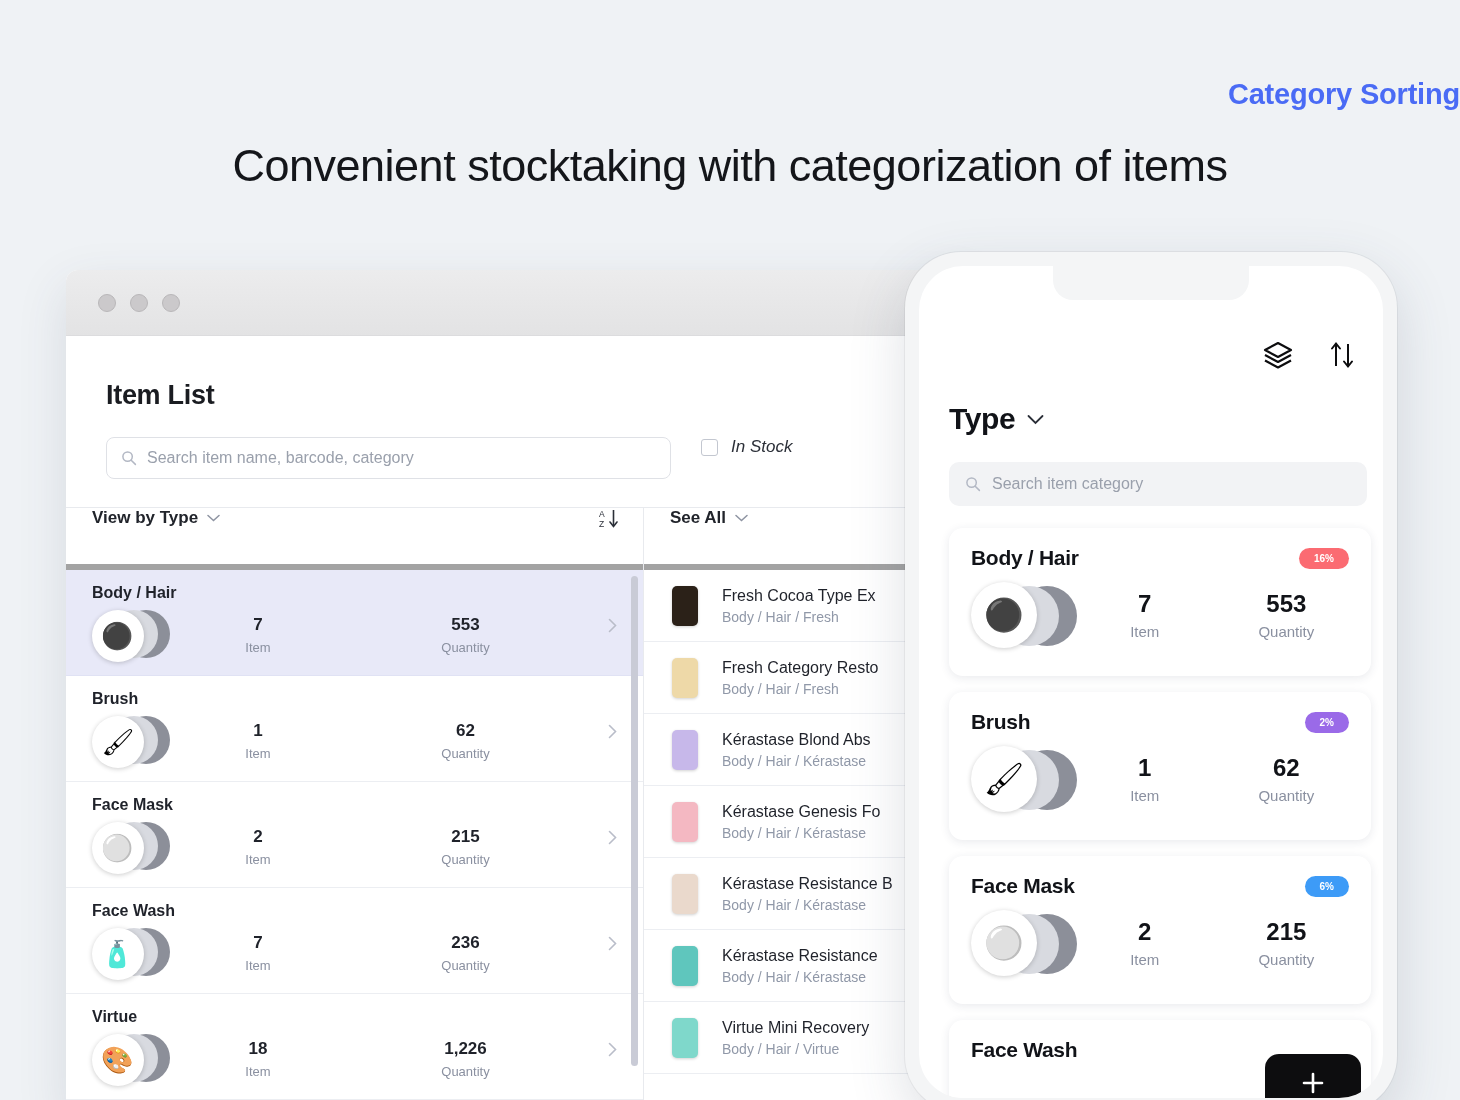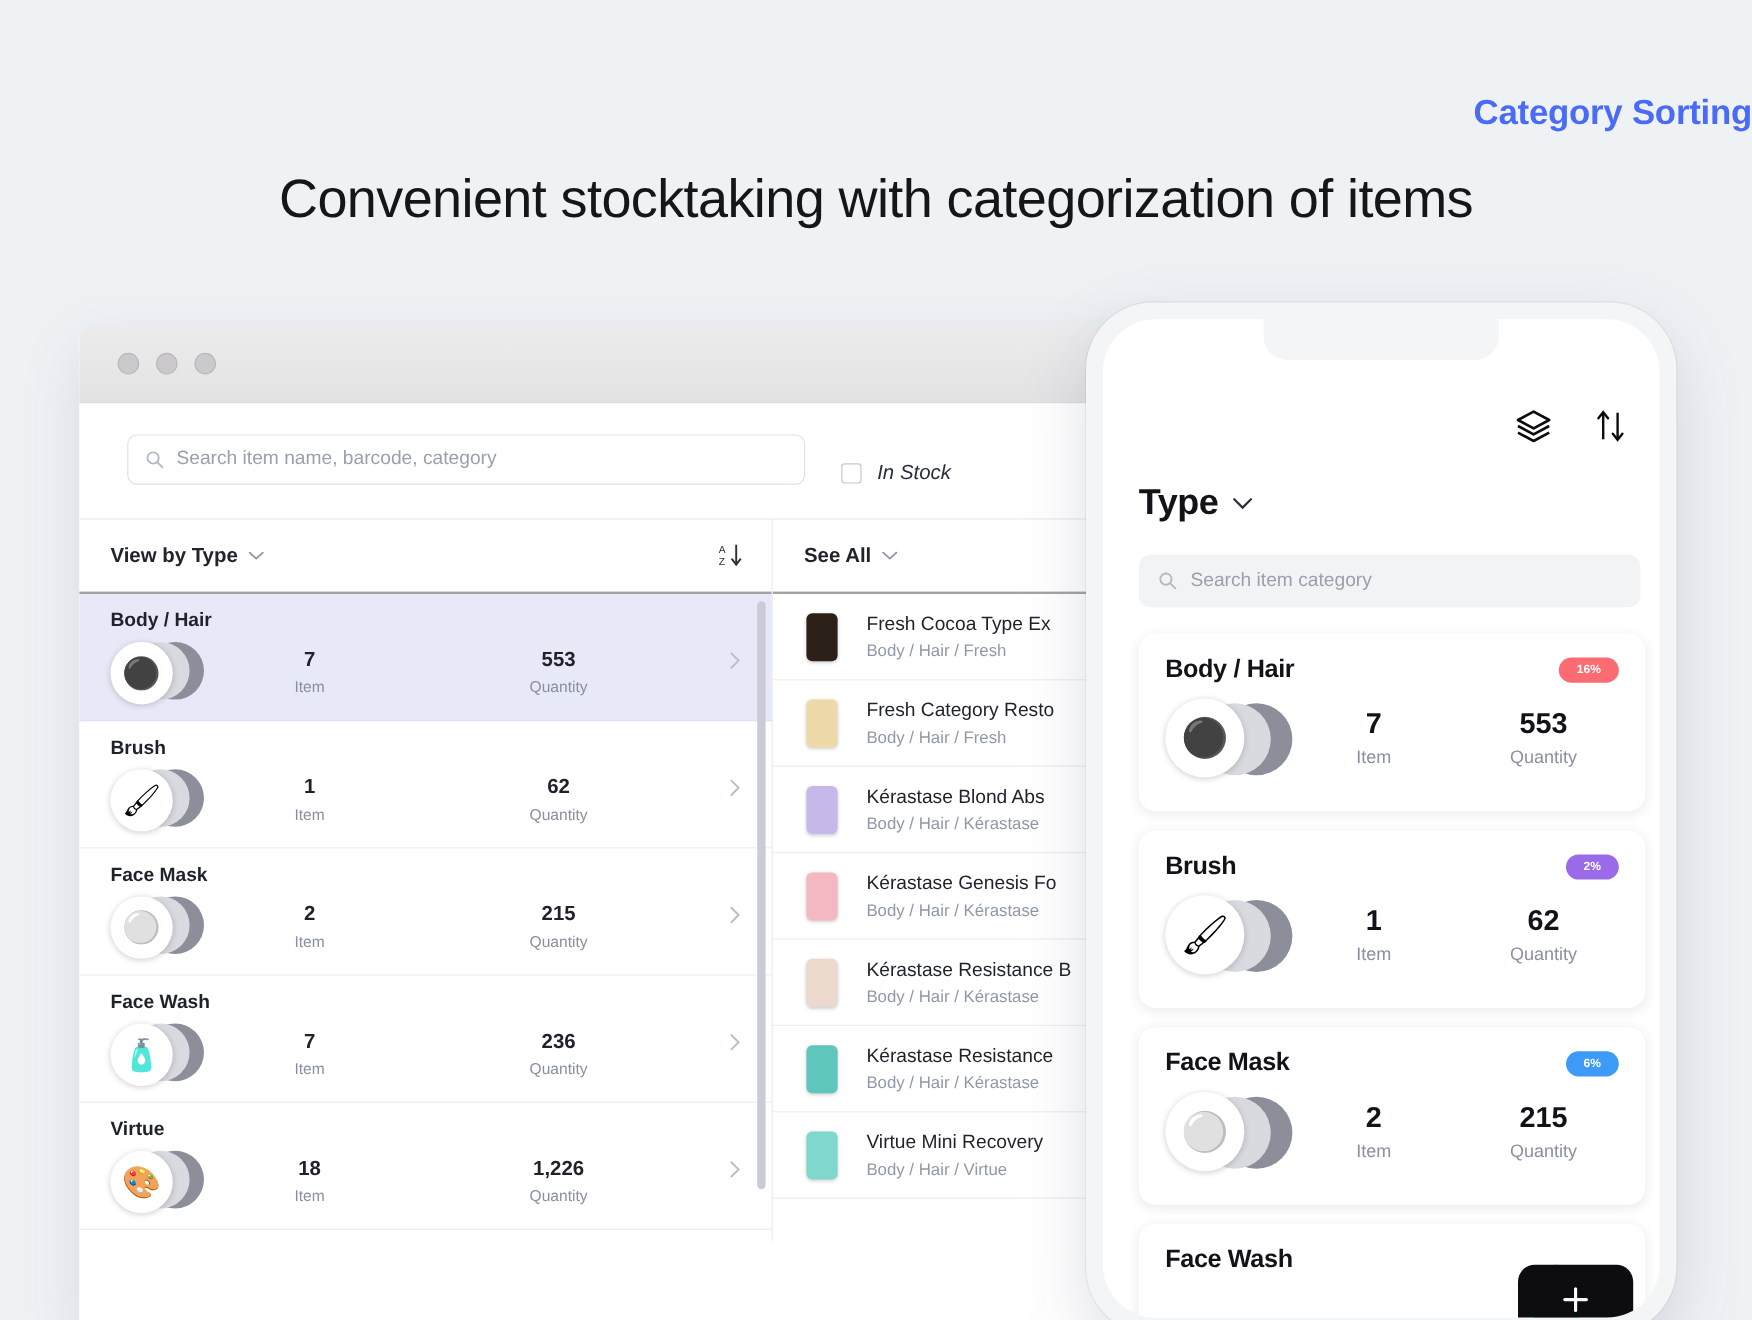--- a/index.html
+++ b/index.html
@@ -43,42 +43,42 @@
   .dot { width: 18px; height: 18px; border-radius: 50%;
          background: #cbc9cb; border: 1px solid #b9b7b9; }
 
   .win-body { padding: 0; }
   .page-title {
     font-size: 27px; font-weight: bold; color: #1a1c21;
     padding: 44px 0 0 40px; letter-spacing: -0.3px;
   }
 
   .searchrow {
-    display: flex; align-items: flex-end;
+    display: flex; align-items: flex-start;
     padding: 26px 0 0 40px; gap: 30px;
   }
   .searchbox {
     width: 565px; height: 42px;
     border: 1px solid #dfe1e6; border-radius: 8px;
     background: #fff;
     display: flex; align-items: center; padding: 0 14px; gap: 10px;
   }
   .searchbox .ph { font-size: 16px; color: #9aa0ac; }
   .mag { width: 16px; height: 16px; flex: 0 0 16px; }
   .instock { display: flex; align-items: center; gap: 13px; font-style: italic; }
   .cbox { width: 17px; height: 17px; border: 1.5px solid #c3c7d0; border-radius: 3px; background: #fff; }
   .instock span { font-size: 17px; color: #2b2f38; }
 
   .panes { display: flex; border-top: 1px solid #e8eaee; margin-top: 28px; height: 602px; }
   .pane-left { width: 578px; position: relative; border-right: 1px solid #e8eaee; }
   .pane-right { flex: 1; position: relative; overflow: hidden; }
 
   .pane-head {
-    height: 62px; display: flex; align-items: center;
-    padding: 0 24px 0 26px; border-bottom: 2px solid #a3a3a3;
+    height: 62px; display: flex; align-items: flex-start;
+    padding: 0 24px 0 26px; border-bottom: 6px solid #a3a3a3;
     justify-content: space-between;
   }
   .pane-head .lbl { font-size: 17px; font-weight: bold; color: #21242b; display:flex; align-items:center; gap:9px;}
   .chev-d { width: 13px; height: 8px; }
 
   .cat-row {
     height: 106px; padding: 14px 24px 0 26px;
     border-bottom: 1px solid #eceef2;
     position: relative;
   }
@@ -174,20 +174,21 @@
   <div class="headline">Convenient stocktaking with categorization of items</div>
 
   <div class="desktop">
     <div class="titlebar">
       <div class="dot"></div>
       <div class="dot"></div>
       <div class="dot"></div>
     </div>
 
     <div class="win-body">
+      <div class="page-title">Item List</div>
 
       <div class="searchrow">
         <div class="searchbox">
           <svg class="mag" viewBox="0 0 16 16">
             <circle cx="6.6" cy="6.6" r="4.7" fill="none" stroke="#b3b8c4" stroke-width="1.5"></circle>
             <line x1="10.2" y1="10.2" x2="14.4" y2="14.4" stroke="#b3b8c4" stroke-width="1.5" stroke-linecap="round"></line>
           </svg>
           <span class="ph">Search item name, barcode, category</span>
         </div>
         <div class="instock">

